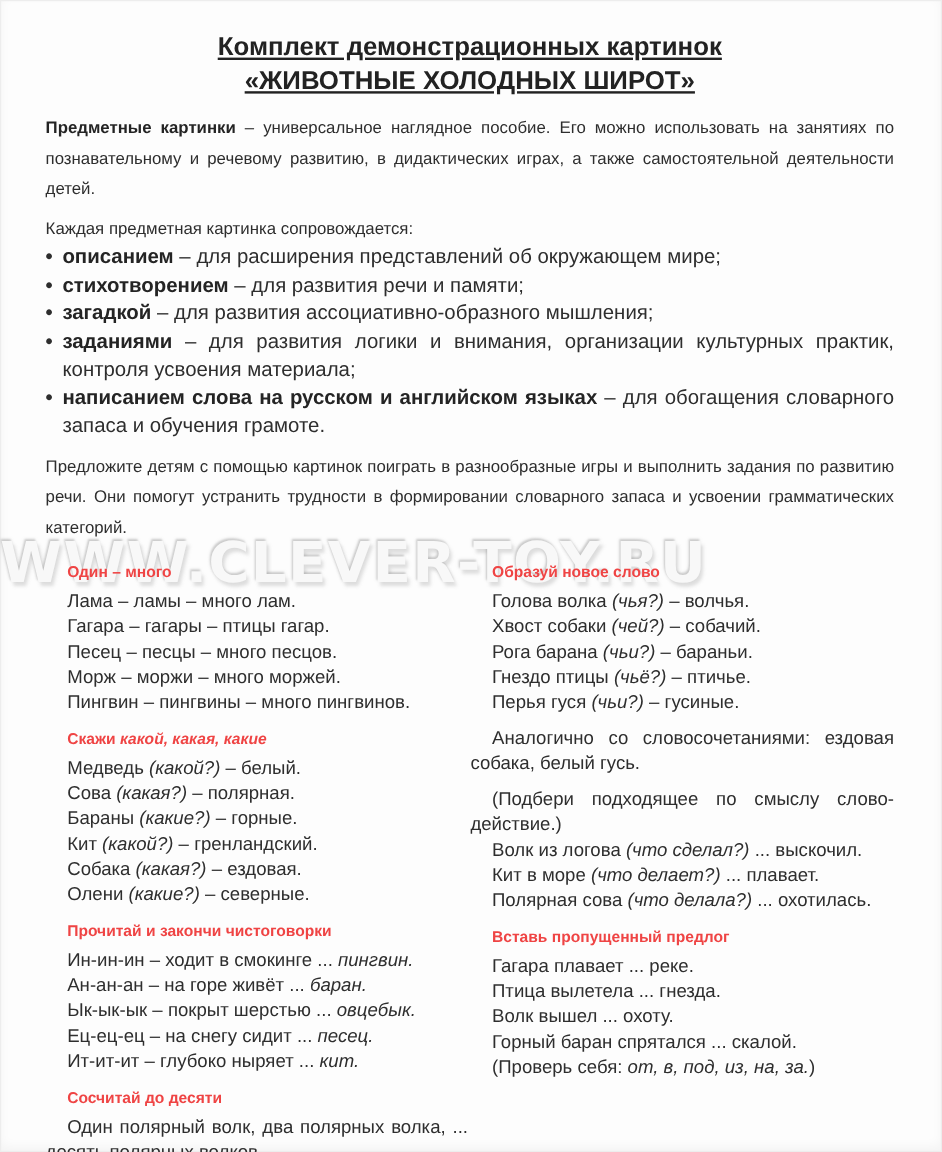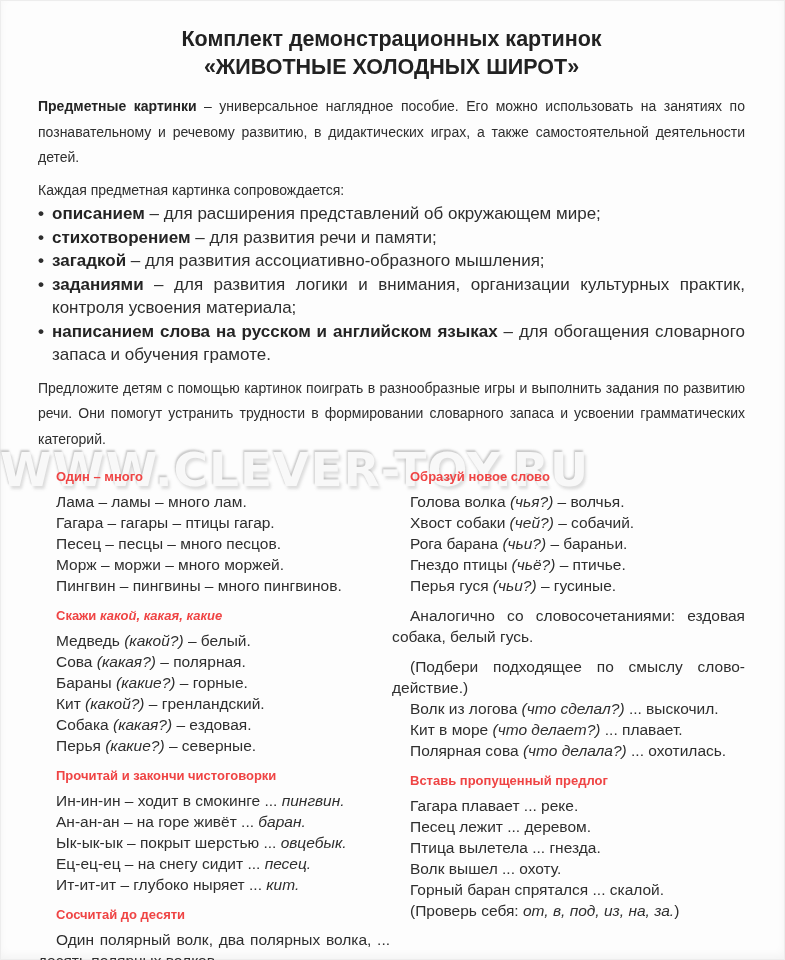--- a/index.html
+++ b/index.html
@@ -37,20 +37,21 @@
     z-index: 2;
     padding: 26px 40px 0 38px;
   }
   h1.title {
     margin: 0 0 13px 0;
     text-align: center;
     font-size: 21.5px;
     line-height: 27.5px;
     font-weight: bold;
     color: #222222;
+    text-decoration: underline;
   }
   .para {
     margin: 0;
     font-size: 14px;
     line-height: 25.5px;
     text-align: justify;
   }
   .intro-para { margin-bottom: 8px; }
   .list-intro { text-align: left; line-height: 23.5px; }
   ul.features {
@@ -137,21 +138,21 @@
             <div class="line"><span>Морж – моржи – много моржей.</span></div>
             <div class="line"><span>Пингвин – пингвины – много пингвинов.</span></div>
           </div>
           <div class="section">
             <div class="heading"><span>Скажи </span><span class="i">какой, какая, какие</span></div>
             <div class="line"><span>Медведь </span><span class="i">(какой?)</span><span> – белый.</span></div>
             <div class="line"><span>Сова </span><span class="i">(какая?)</span><span> – полярная.</span></div>
             <div class="line"><span>Бараны </span><span class="i">(какие?)</span><span> – горные.</span></div>
             <div class="line"><span>Кит </span><span class="i">(какой?)</span><span> – гренландский.</span></div>
             <div class="line"><span>Собака </span><span class="i">(какая?)</span><span> – ездовая.</span></div>
-            <div class="line"><span>Перья </span><span class="i">(какие?)</span><span> – северные.</span></div>
+            <div class="line"><span>Олени </span><span class="i">(какие?)</span><span> – северные.</span></div>
           </div>
           <div class="section">
             <div class="heading"><span>Прочитай и закончи чистоговорки</span></div>
             <div class="line"><span>Ин-ин-ин – ходит в смокинге ... </span><span class="i">пингвин.</span></div>
             <div class="line"><span>Ан-ан-ан – на горе живёт ... </span><span class="i">баран.</span></div>
             <div class="line"><span>Ык-ык-ык – покрыт шерстью ... </span><span class="i">овцебык.</span></div>
             <div class="line"><span>Ец-ец-ец – на снегу сидит ... </span><span class="i">песец.</span></div>
             <div class="line"><span>Ит-ит-ит – глубоко ныряет ... </span><span class="i">кит.</span></div>
           </div>
           <div class="section">
@@ -173,21 +174,20 @@
           </div>
           <div class="section">
             <div class="para-block"><span>(Подбери подходящее по смыслу слово-действие.)</span></div>
             <div class="line"><span>Волк из логова </span><span class="i">(что сделал?)</span><span> ... выскочил.</span></div>
             <div class="line"><span>Кит в море </span><span class="i">(что делает?)</span><span> ... плавает.</span></div>
             <div class="line"><span>Полярная сова </span><span class="i">(что делала?)</span><span> ... охотилась.</span></div>
           </div>
           <div class="section">
             <div class="heading"><span>Вставь пропущенный предлог</span></div>
             <div class="line"><span>Гагара плавает ... реке.</span></div>
-            <div class="line"><span>Песец лежит ... деревом.</span></div>
             <div class="line"><span>Птица вылетела ... гнезда.</span></div>
             <div class="line"><span>Волк вышел ... охоту.</span></div>
             <div class="line"><span>Горный баран спрятался ... скалой.</span></div>
             <div class="line"><span>(Проверь себя: </span><span class="i">от, в, под, из, на, за.</span><span>)</span></div>
           </div>
         </div>
     </div>
 
   </div>
 </div>

